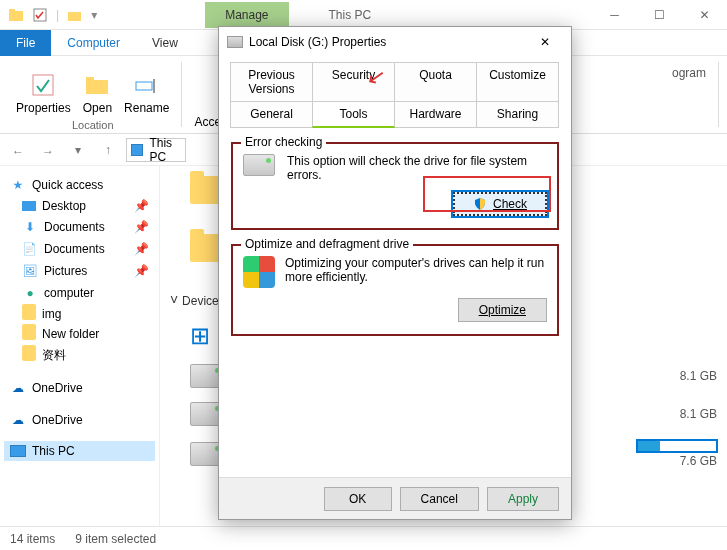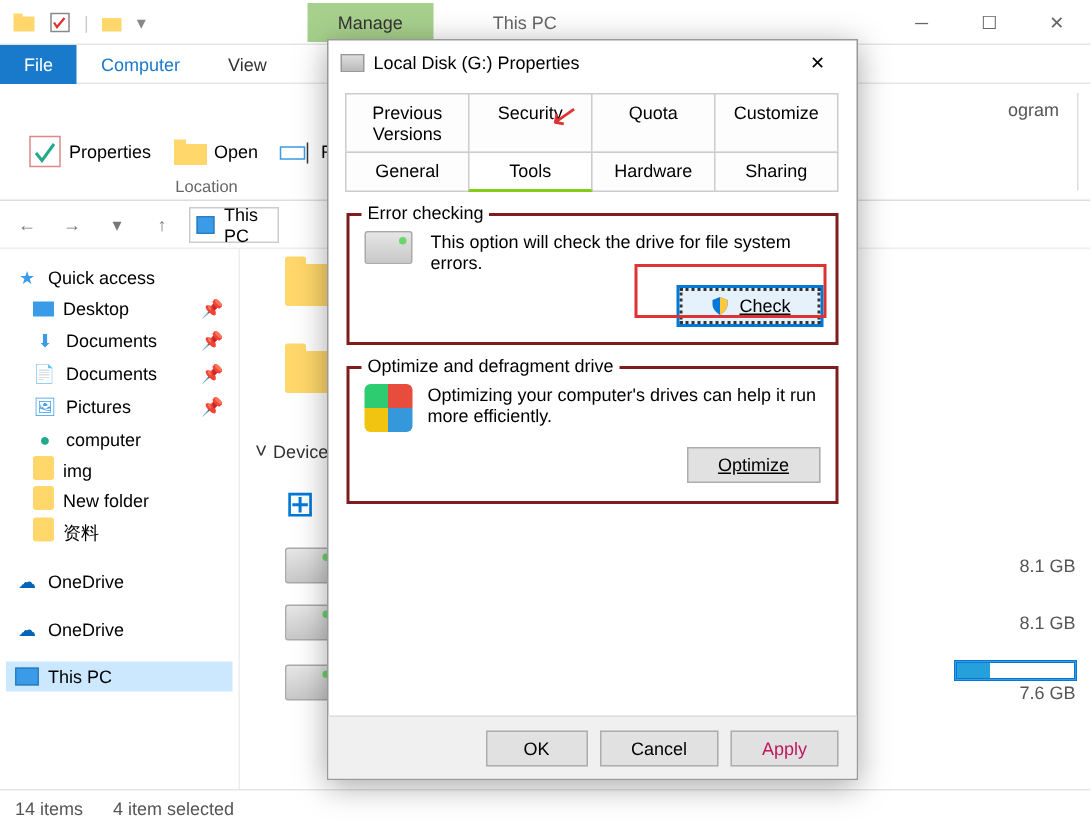--- a/index.html
+++ b/index.html
@@ -16,21 +16,21 @@
 
 
 .ribbon-tabs { height: 26px; display: flex; align-items: center; border-bottom: 1px solid #e5e5e5; }
 .file-tab { background: #1979ca; color: #fff; padding: 5px 16px; height: 26px; display: flex; align-items: center; }
 .rtab { padding: 5px 16px; color: #333; }
 .rtab.active { color: #1979ca; }
 
 
 .ribbon { height: 78px; display: flex; border-bottom: 1px solid #ddd; padding: 2px 6px; }
 .ribbon-group { display: flex; flex-direction: column; align-items: center; justify-content: flex-end; padding: 0 6px; }
-.ribbon-item { display: flex; flex-direction: row; align-items: center; gap: 2px; padding: 2px 4px; text-align: center; }
+.ribbon-item { display: flex; flex-direction: column; align-items: center; gap: 2px; padding: 2px 4px; text-align: center; }
 .ribbon-item .ic { width: 28px; height: 28px; display: flex; align-items: center; justify-content: center; }
 .ribbon-group-label { color: #666; font-size: 11px; margin-top: 2px; }
 .ribbon-row { display: flex; gap: 4px; }
 
 
 .addrbar { height: 32px; display: flex; align-items: center; gap: 6px; padding: 0 6px; border-bottom: 1px solid #eee; }
 .nav-arrow { width: 24px; height: 24px; display: flex; align-items: center; justify-content: center; color: #777; border-radius: 2px; }
 .addr-field { flex: 0 0 60px; border: 1px solid #ccc; height: 24px; display: flex; align-items: center; gap: 6px; padding: 0 4px; }
 .pc-mini { width: 16px; height: 12px; background: #3a9be8; border: 1px solid #2d7fc0; }
 
@@ -71,21 +71,21 @@
 .gb-row { display: flex; gap: 10px; }
 .gb-icon { width: 34px; height: 26px; flex-shrink: 0; }
 .gb-text { flex: 1; }
 .gb-btn-row { display: flex; justify-content: flex-end; margin-top: 10px; }
 .btn { border: 1px solid #adadad; background: #e1e1e1; padding: 4px 20px; }
 .btn.check { border: 2px dotted #333; outline: 2px solid #0078d7; background: #e5f1fb; display: flex; align-items: center; gap: 6px; padding: 3px 18px; }
 .red-box { border: 2px solid #d33; position: absolute; }
 .red-arrow { position: absolute; color: #d33; font-size: 22px; transform: rotate(10deg); }
 .dlg-footer { position: absolute; bottom: 0; left: 0; right: 0; height: 42px; border-top: 1px solid #ddd; background: #f0f0f0; display: flex; align-items: center; justify-content: flex-end; gap: 8px; padding: 0 12px; }
 .btn-ft { border: 1px solid #adadad; background: #e1e1e1; padding: 4px 20px; min-width: 68px; text-align: center; }
-.btn-ft.disabled { color: #be185d; }
+.btn-ft.disabled { color: #15803d; }
 
 .shield { display: inline-block; width: 14px; height: 14px; }
 .drive-mini { width: 16px; height: 12px; background: linear-gradient(#ddd,#bbb); border: 1px solid #999; }
 .defrag-ic { width: 32px; height: 32px; background: conic-gradient(#e74c3c 0 25%, #3498db 25% 50%, #f1c40f 50% 75%, #2ecc71 75% 100%); border-radius: 4px; }
 </style>
 </head>
 <body>
 
 <div class="titlebar">
   <div class="qat">
@@ -279,21 +279,21 @@
             <div class="fill" style="width:28%"></div>
           </div>
         <span class="drive-label">7.6 GB</span>
       </div>
     </div>
   </div>
 </div>
 
 <div class="statusbar">
   <span>14 items</span>
-  <span>4 item selected</span>
+  <span>9 item selected</span>
 </div>
 
 <div class="dialog">
   <div class="dlg-title">
     <span class="drive-mini"></span>
     <span style="margin-left:6px">Local Disk (G:) Properties</span>
     <div class="dlg-close">✕</div>
   </div>
   <div class="dlg-body">
     <div class="tab-rows">

